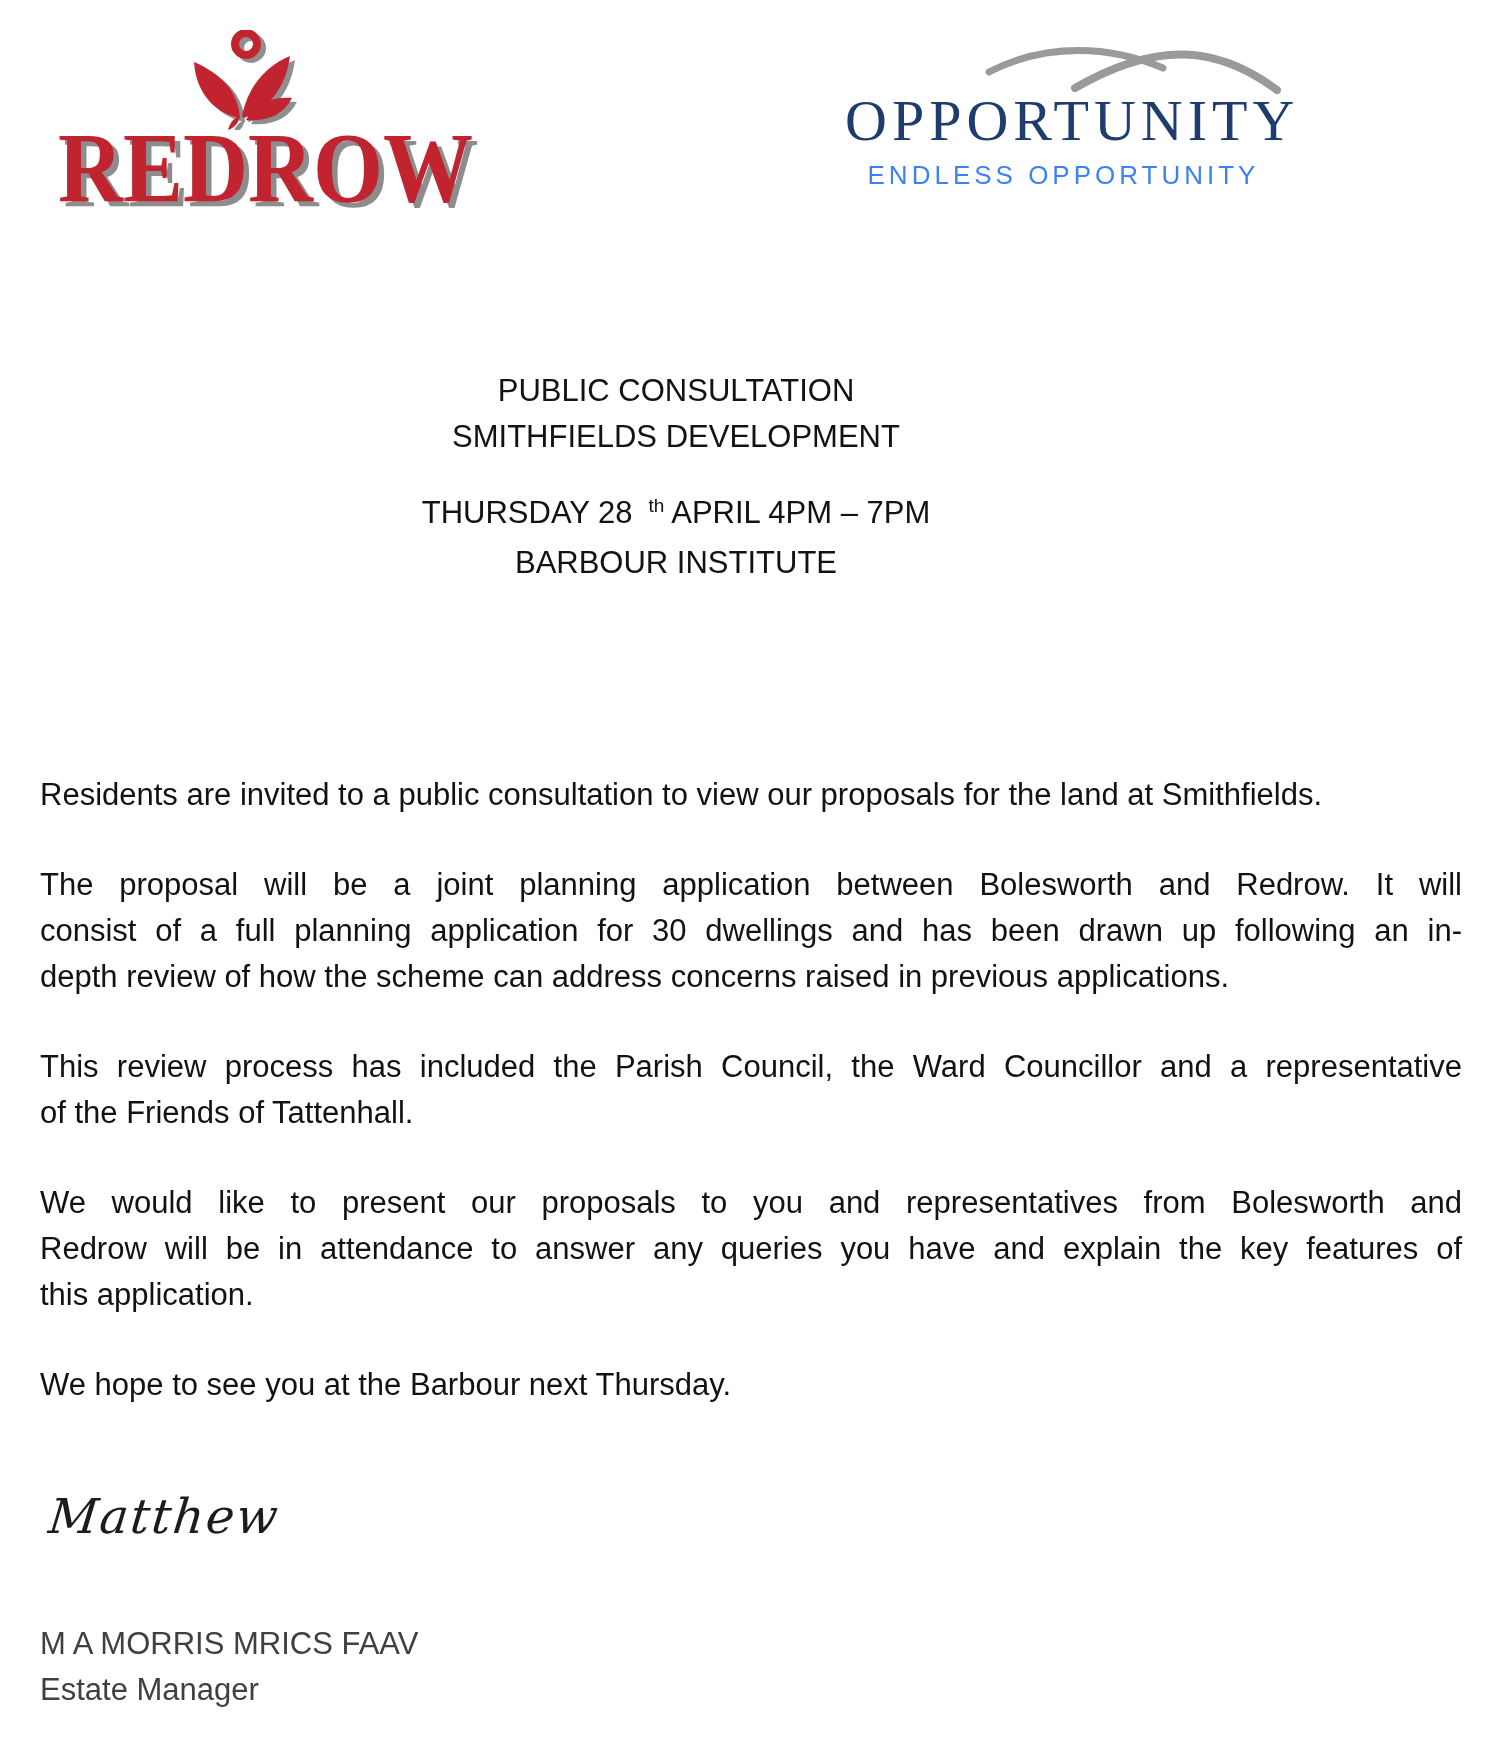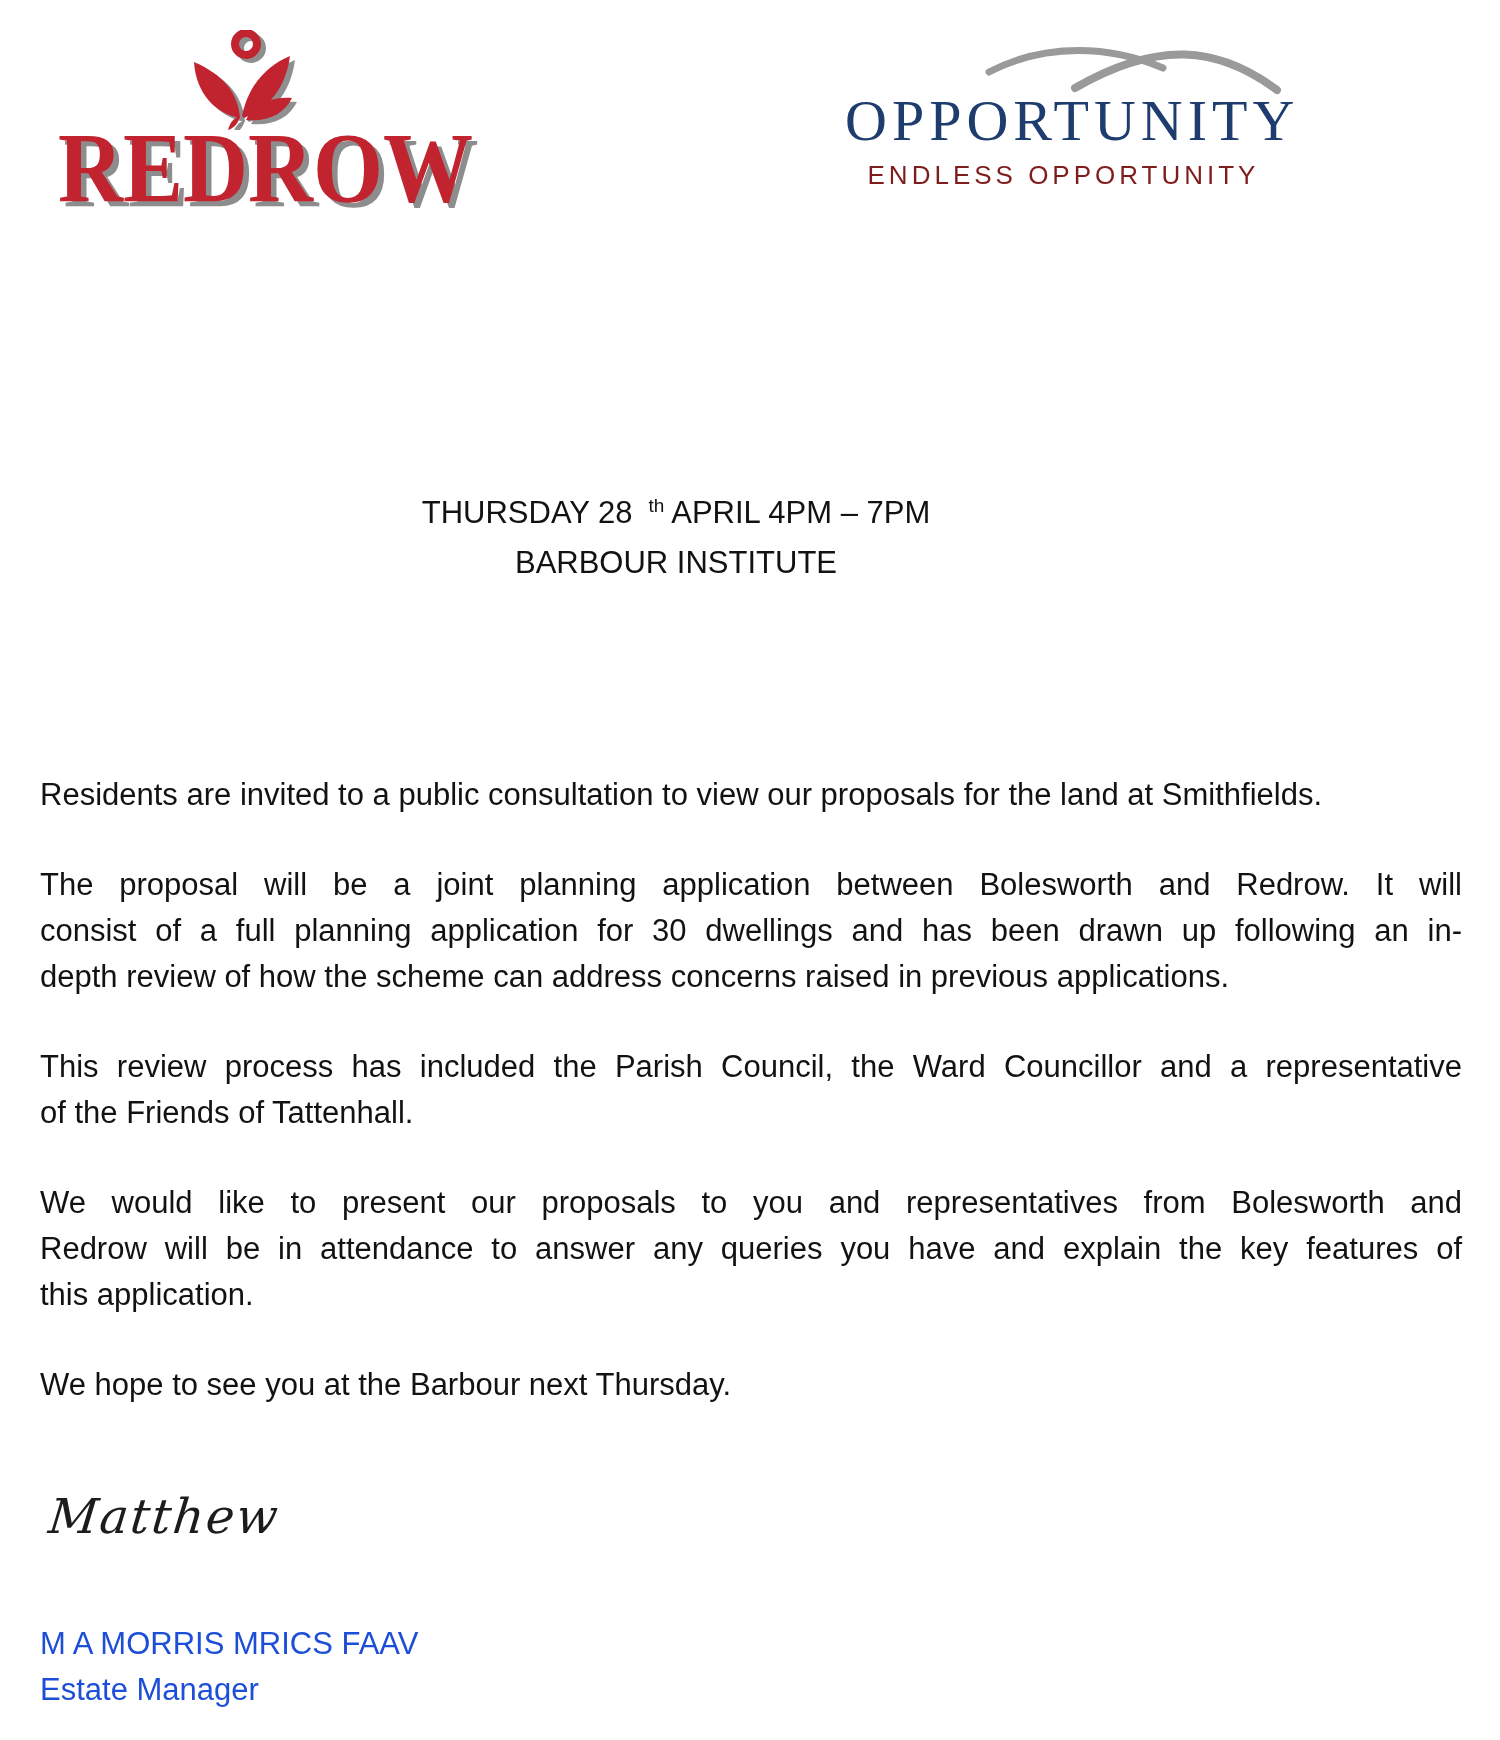--- a/index.html
+++ b/index.html
@@ -19,21 +19,21 @@
   }
 
   
   .bolesworth { position:absolute; left:845px; top:40px; width:444px; }
   .bol-swoosh { display:block; margin-left:138px; }
   .bol-word {
     font-family:"Liberation Serif", serif; font-size:58px; line-height:1;
     color:#1e3c6d; letter-spacing:5px; white-space:nowrap; margin-top:-6px;
   }
   .bol-tag {
-    font-size:26px; color:#7f1d1d; letter-spacing:4px; white-space:nowrap;
+    font-size:26px; color:#3b82f6; letter-spacing:4px; white-space:nowrap;
     margin-top:10px; text-align:center; width:437px;
   }
 
   
   .headings, .headings2 {
     position:absolute; left:40px; width:1422px; box-sizing:border-box;
     padding-right:150px; text-align:center;
     font-size:31px; line-height:46px; color:#121212;
   }
   .headings  { top:368px; }
@@ -51,21 +51,21 @@
 
   
   .sig-script {
     position:absolute; left:46px; top:1488px;
     font-family:"DejaVu Serif", serif; font-style:italic;
     font-size:48px; letter-spacing:2px; color:#1c1c1c;
     transform:skewX(-6deg); transform-origin:0 100%;
   }
   .sig-block {
     position:absolute; left:40px; top:1621px;
-    font-size:31px; line-height:46px; color:#1d4ed8;
+    font-size:31px; line-height:46px; color:#404040;
   }
 </style>
 </head>
 <body>
 
 <div class="page">
 
   <div class="redrow">
     <svg class="redrow-icon" width="120" height="100" viewBox="0 0 120 100" aria-hidden="true">
       <g fill="#8f8f8f" transform="translate(5,4)">
@@ -88,20 +88,24 @@
 
   <div class="bolesworth">
     <svg class="bol-swoosh" width="300" height="58" viewBox="0 0 300 58" aria-hidden="true">
       <path d="M6,32 C64,2 128,6 180,28" fill="none" stroke="#9a9a9a" stroke-width="7" stroke-linecap="round"></path>
       <path d="M92,48 C175,0 235,6 294,50" fill="none" stroke="#9a9a9a" stroke-width="8" stroke-linecap="round"></path>
     </svg>
     <div class="bol-word">OPPORTUNITY</div>
     <div class="bol-tag">ENDLESS OPPORTUNITY</div>
   </div>
 
+  <div class="headings">
+    <div>PUBLIC CONSULTATION</div>
+    <div>SMITHFIELDS DEVELOPMENT</div>
+  </div>
 
   <div class="headings2">
     <div><span>THURSDAY 28</span><span class="sup">th</span><span> APRIL 4PM – 7PM</span></div>
     <div>BARBOUR INSTITUTE</div>
   </div>
 
   <div class="letter-body" id="letter-body">
       <div class="para">
         <div class="jline last">Residents are invited to a public consultation to view our proposals for the land at Smithfields.</div>
       </div>

